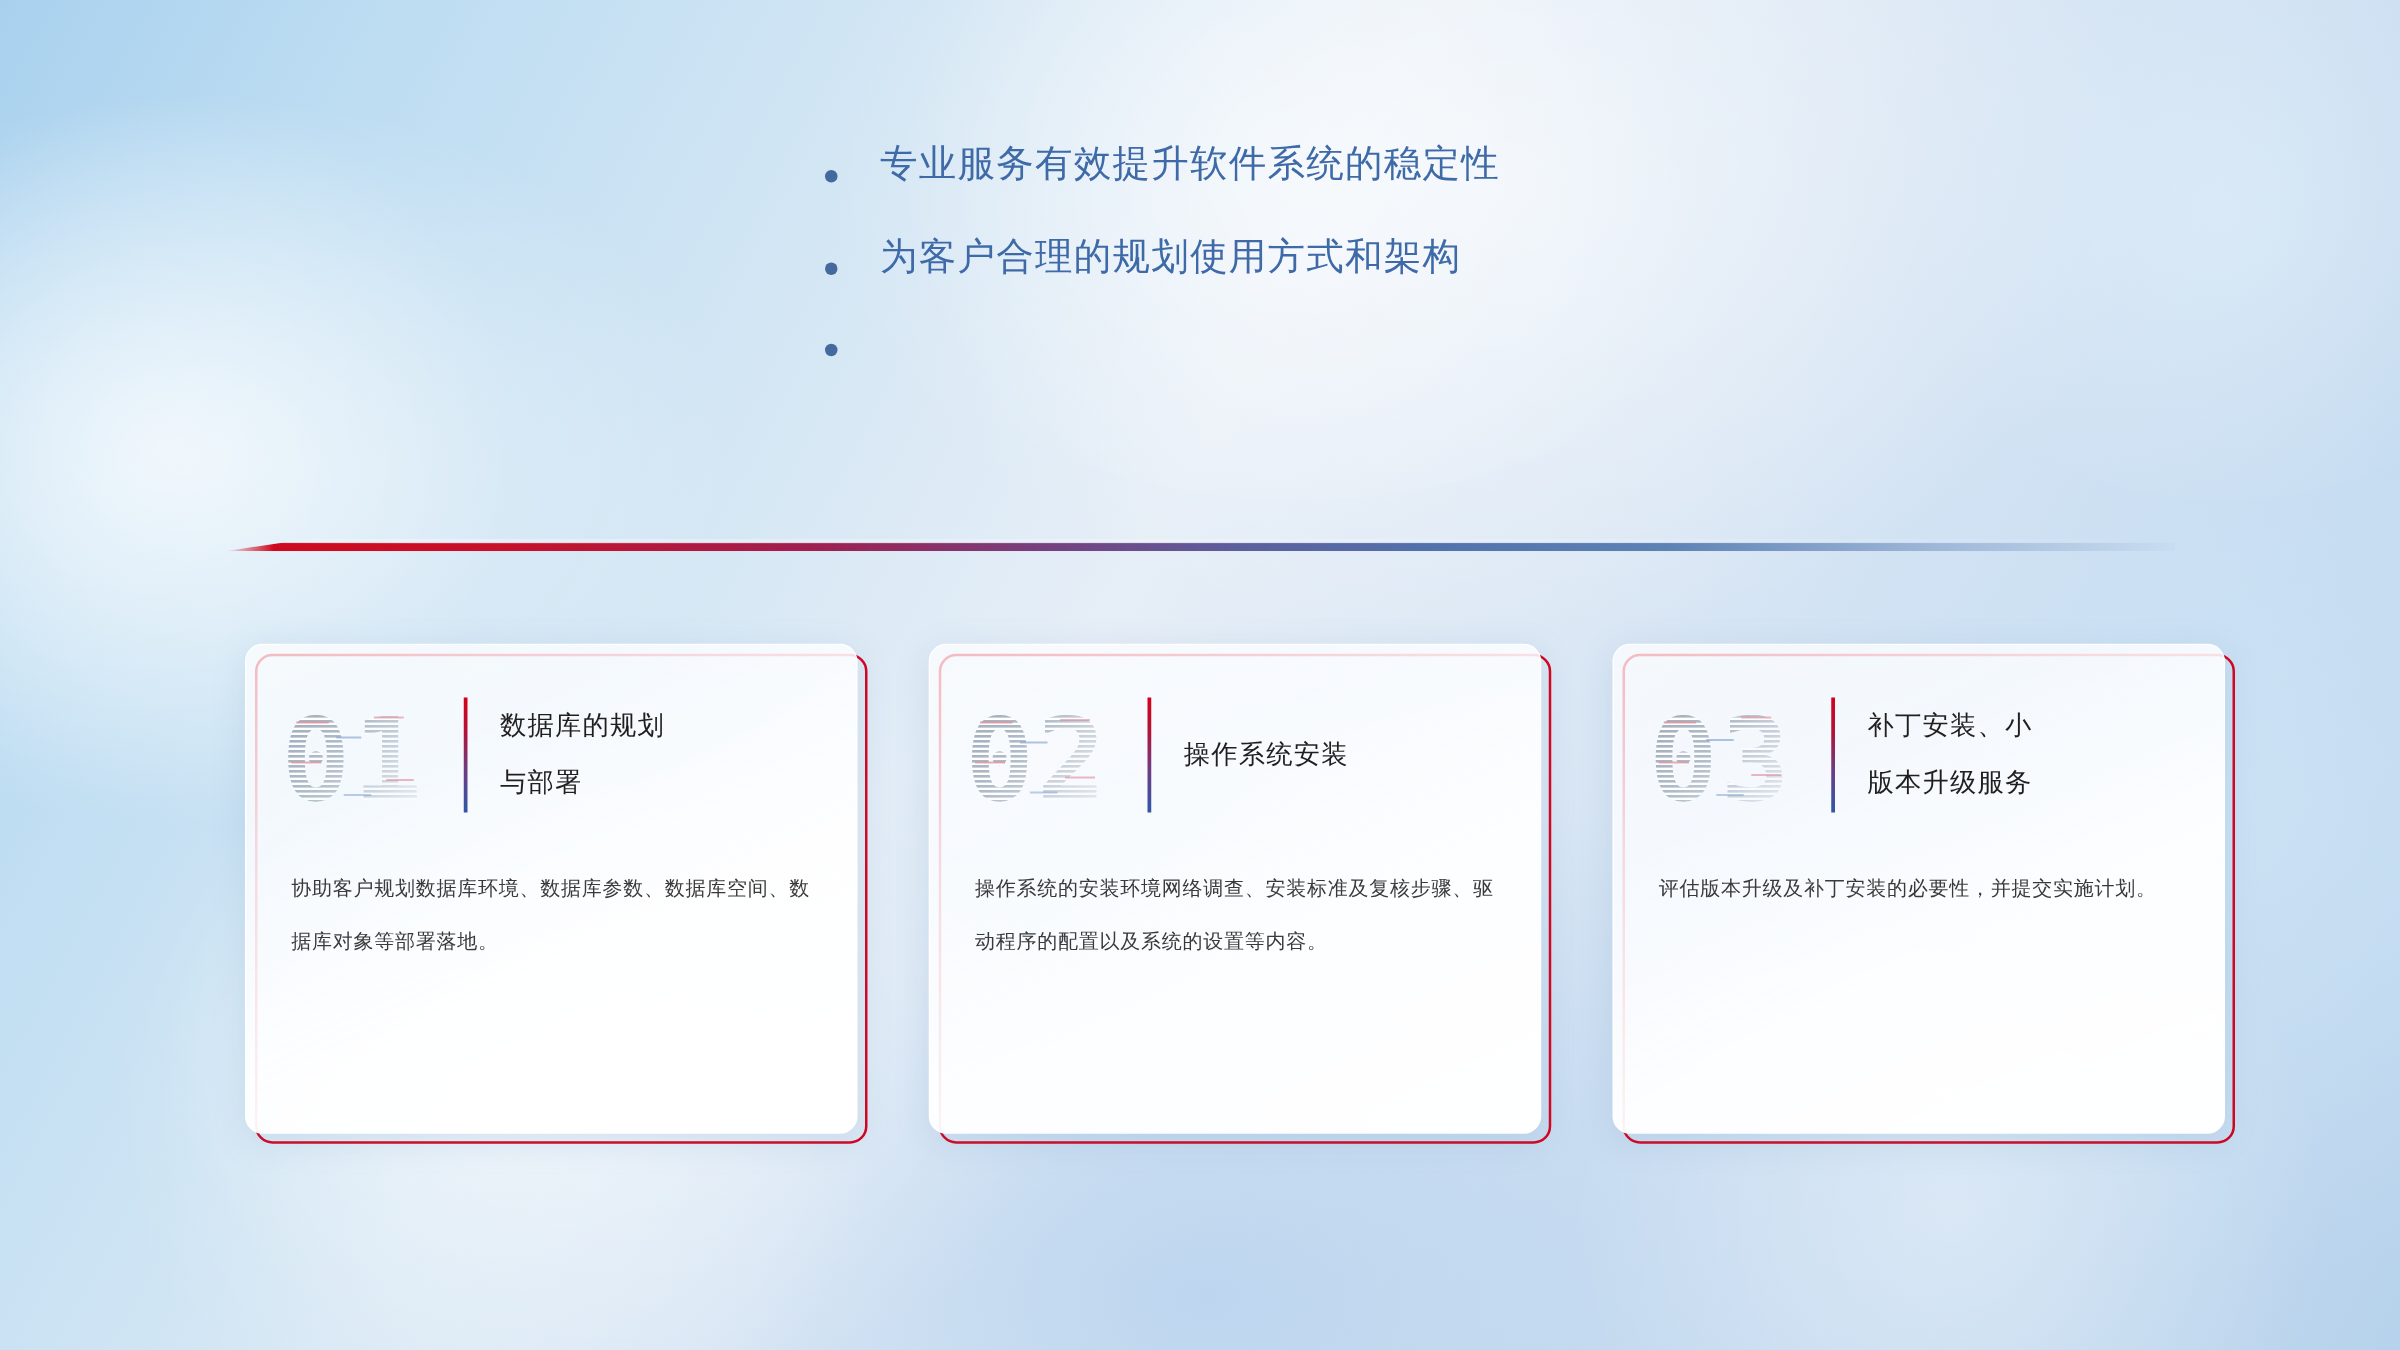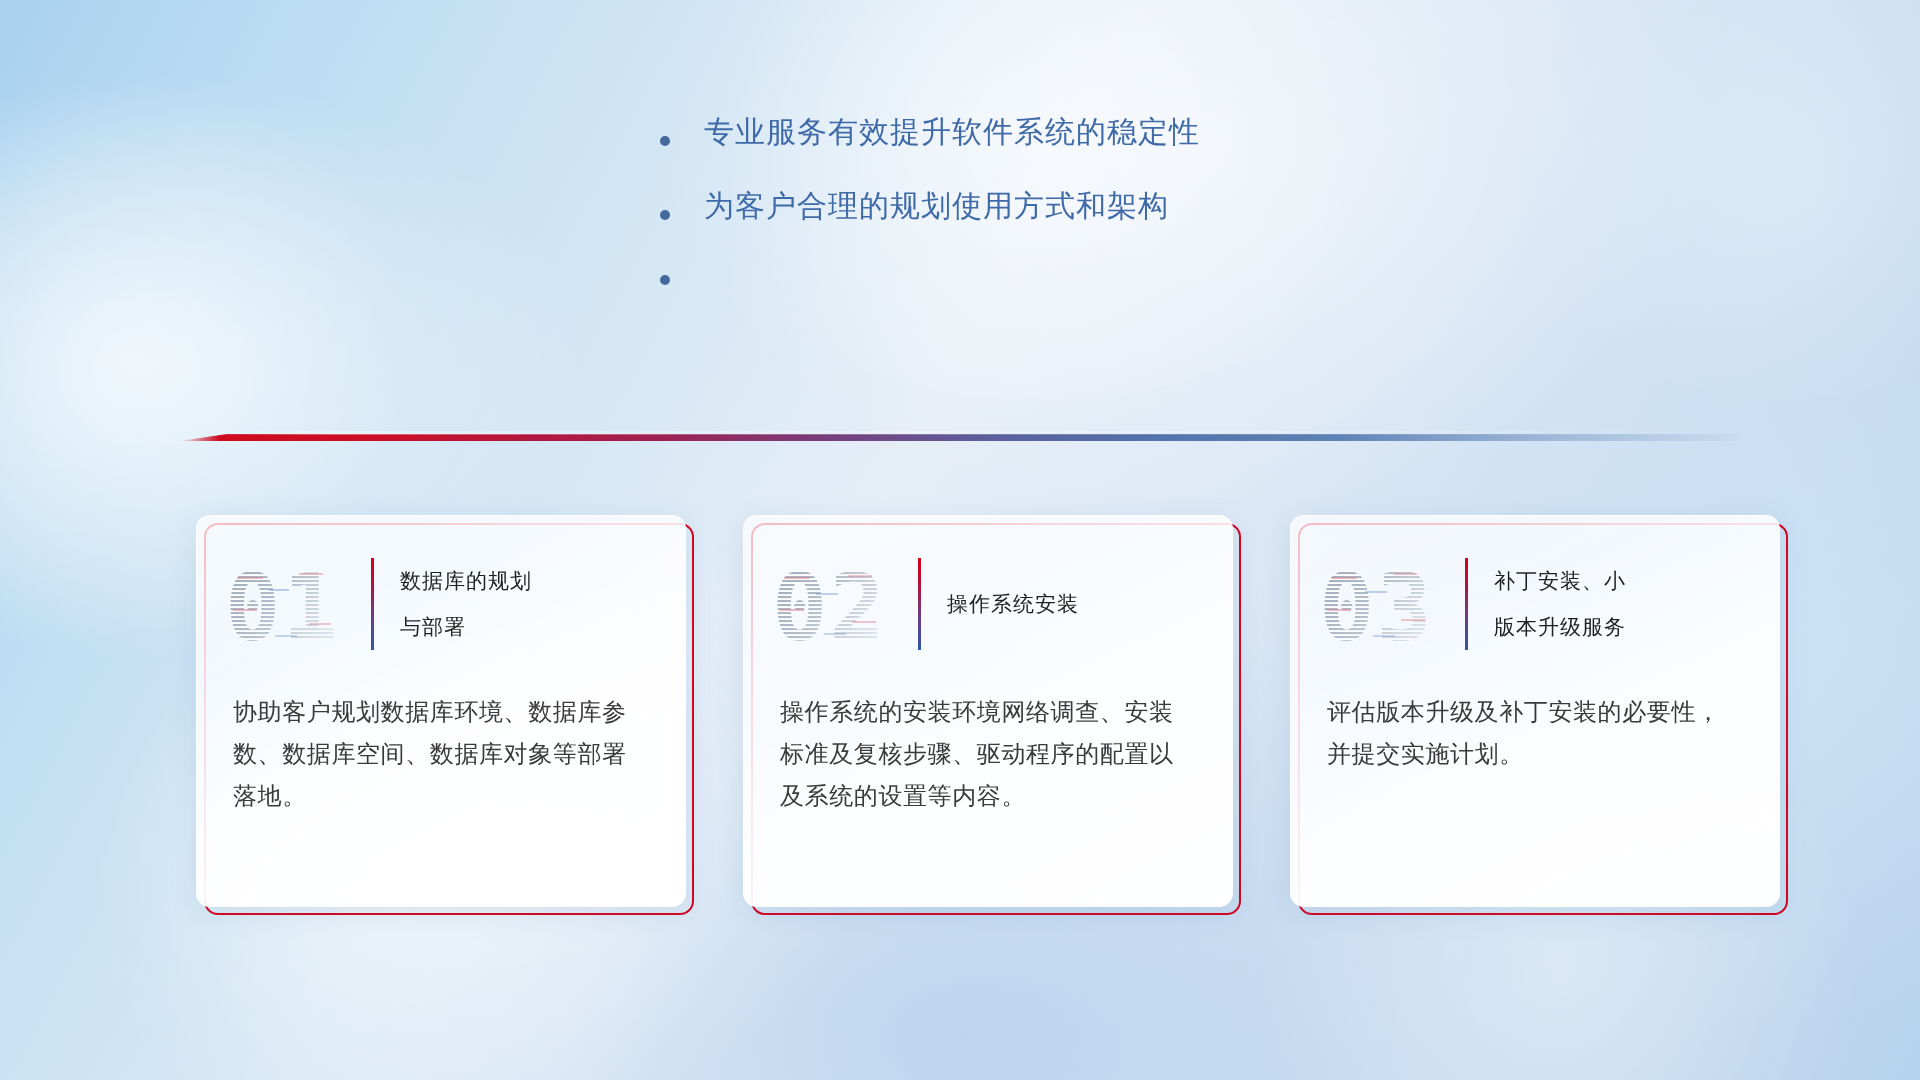--- a/index.html
+++ b/index.html
@@ -126,22 +126,23 @@
   .vbar{
     width:3px;height:92px;flex:0 0 auto;margin-right:26px;
     background:linear-gradient(180deg,#d5001c 0%,#b21338 30%,#6f3b82 62%,#2f57a8 100%);
   }
   .card-title{
     font-size:21px;line-height:46px;color:#1f1f1f;
     font-weight:400;letter-spacing:1px;flex:1 1 auto;
   }
   .card-body{
     padding:0 34px 0 36px;
-    font-size:24px;line-height:42px;color:#3a3a3a;
+    font-size:16px;line-height:42px;color:#3a3a3a;
     letter-spacing:0.6px;
+    font-family:Liberation Mono, monospace;
   }
 </style>
 </head>
 <body>
 
 <div id="slide">
 
   <div class="glow glow-a"></div>
   <div class="glow glow-b"></div>
   <div class="glow glow-c"></div>

